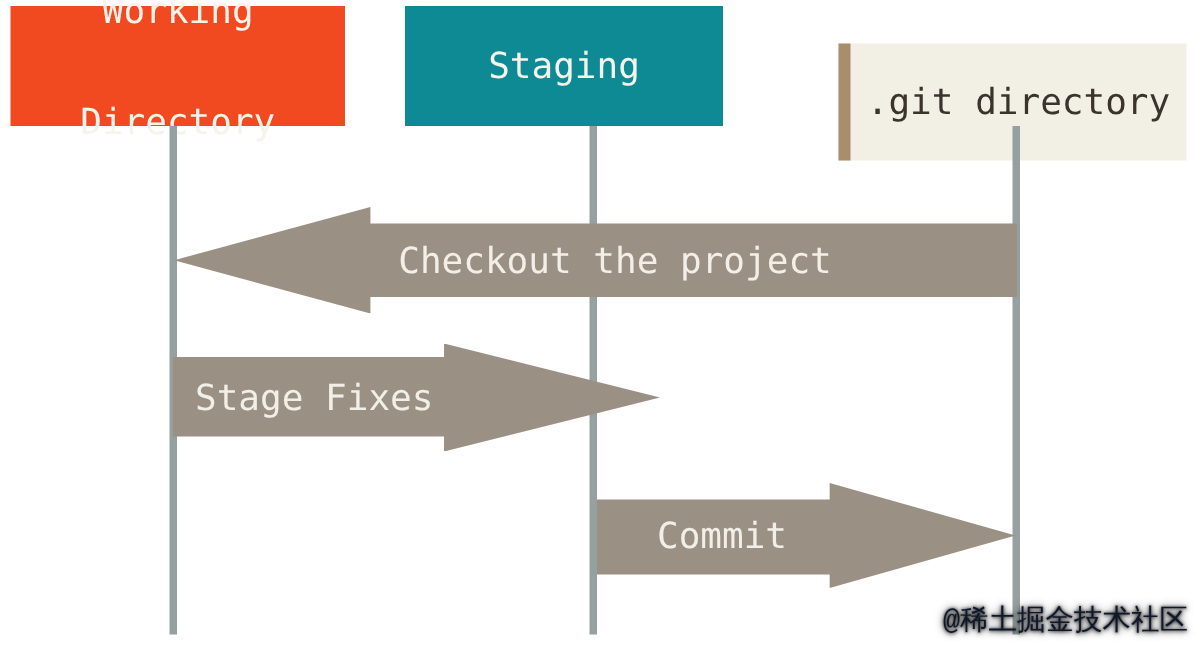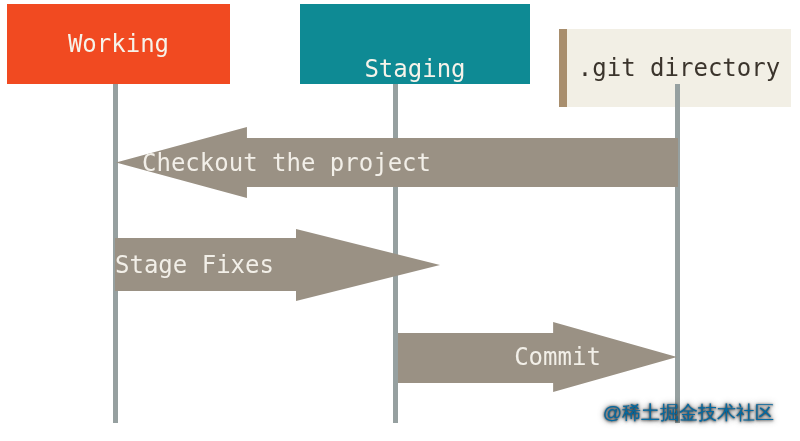--- a/index.html
+++ b/index.html
@@ -30,24 +30,23 @@
     text-align: center;
     box-sizing: border-box;
   }
   .box-working {
     left: 7px; width: 223px;
     background: var(--working_box, #F14A21);
     color: var(--box_text, #F6F3EA);
     gap: 45px;
   }
   .box-staging {
-    left: 300px; width: 230px;
+    left: 270px; width: 212px;
     background: var(--staging_box, #0E8A94);
     color: var(--box_text, #F6F3EA);
-    justify-content: flex-end;
   }
   .box-git {
     left: 559px; top: 5px; width: 232px; height: 78px;
     background: var(--git_box, #F2EFE5);
     color: var(--git_text, #3B342C);
     border-left: 8px solid var(--git_box_spine, #A88E6D);
     margin-top: 24px;
   }
 
   
@@ -67,62 +66,64 @@
     position: absolute;
     background: var(--arrow, #9A9184);
     color: var(--arrow_text, #F2EFE8);
     font-size: 24px;
     display: flex;
     align-items: center;
     box-sizing: border-box;
     white-space: nowrap;
   }
   .arrow-checkout {
-    left: 116px; top: 127px; width: 562px; height: 71px;
+    left: 116px; top: 138px; width: 562px; height: 71px;
     clip-path: polygon(0% 50%, 23.3% 0%, 23.3% 15.5%, 100% 15.5%,
                        100% 84.5%, 23.3% 84.5%, 23.3% 100%);
-    justify-content: flex-start;
+    justify-content: center;
     padding-left: 26px;
   }
   .arrow-stage {
     left: 115px; top: 229px; width: 325px; height: 72px;
     clip-path: polygon(0% 12.5%, 55.7% 12.5%, 55.7% 0%, 100% 50%,
                        55.7% 100%, 55.7% 86.1%, 0% 86.1%);
     justify-content: flex-start;
+    padding-left: 15px;
     align-items: center;
   }
   .arrow-commit {
     left: 398px; top: 322px; width: 279px; height: 70px;
     clip-path: polygon(0% 15.7%, 55.6% 15.7%, 55.6% 0%, 100% 50%,
                        55.6% 100%, 55.6% 87.1%, 0% 87.1%);
-    justify-content: center;
+    justify-content: flex-start;
     padding-left: 40px;
   }
 
   
   .watermark {
     position: absolute;
-    right: 26px;
+    right: 8px;
     bottom: 15px;
-    font-family: Liberation Sans, sans-serif;
+    font-family: Liberation Mono, monospace;
     font-size: 19px;
-    color: #0369a1;
+    color: #0f172a;
     text-shadow: 0 0 6px rgba(0,0,0,0.75),
                  0 0 2px rgba(0,0,0,0.65),
                  0 1px 3px rgba(0,0,0,0.55);
     white-space: nowrap;
   }
 </style>
 </head>
 <body>
 
 <div class="canvas">
 
   <div class="box box-working">
     <span>Working</span>
+    <span>Directory</span>
   </div>
 
   <div class="box box-staging">
     <span>Staging</span>
   </div>
 
   <div class="box box-git">
     <span>.git directory</span>
   </div>
 

